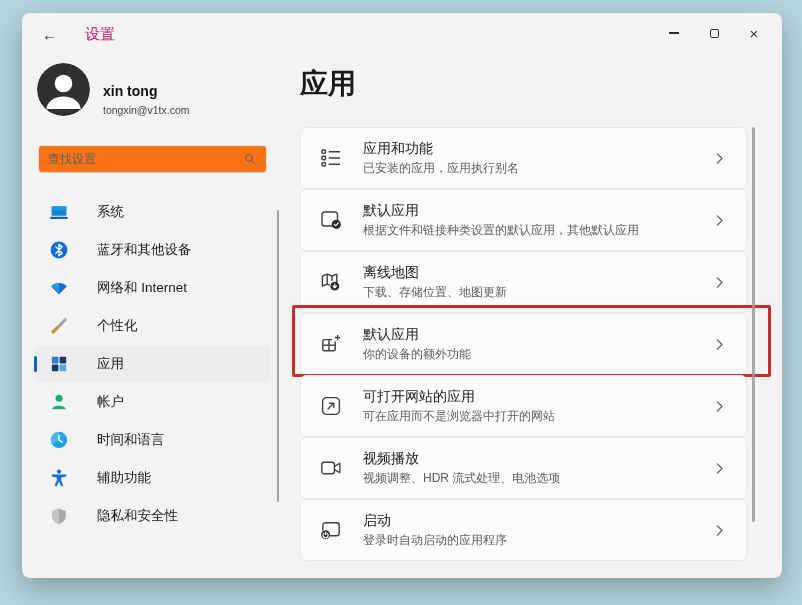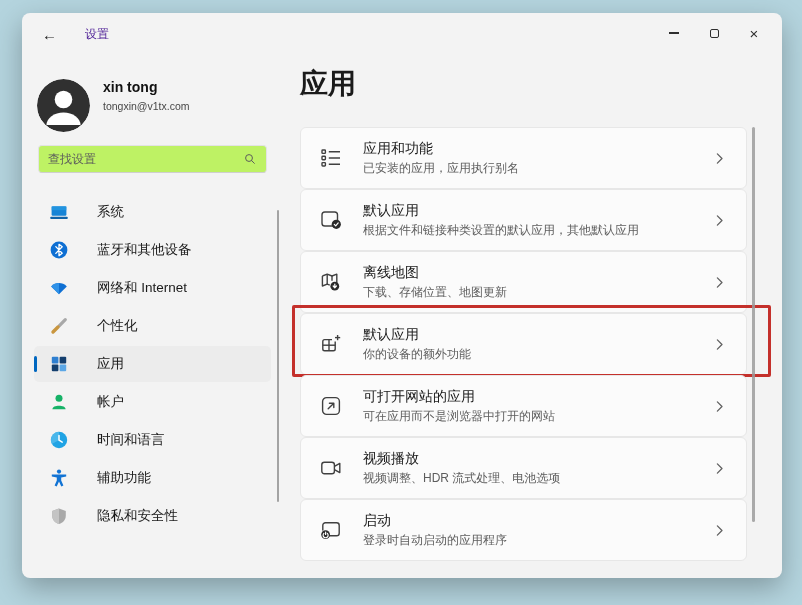--- a/index.html
+++ b/index.html
@@ -3,33 +3,33 @@
 <meta charset="utf-8">
 <style>
   *{box-sizing:border-box;margin:0;padding:0}
   html,body{width:802px;height:605px;overflow:hidden}
   body{background:var(--desktop,#b4d4de);font-family:"Liberation Sans","DejaVu Sans",sans-serif;position:relative}
   .window{position:absolute;left:22px;top:13px;width:760px;height:565px;background:#f3f3f3;border-radius:8px;box-shadow:0 10px 28px rgba(0,0,0,.28);overflow:hidden}
 
   
   .titlebar{position:absolute;left:0;top:0;right:0;height:42px;display:flex;align-items:center;padding-left:20px;gap:28px}
   .back-btn{font-size:15px;color:#1a1a1a;line-height:1}
-  .tb-title{font-size:12px;color:#4c1d95}
+  .tb-title{font-size:15px;color:#be185d}
   .controls{position:absolute;right:8px;top:5px;display:flex}
   .ctrl{width:40px;height:30px;display:flex;align-items:center;justify-content:center;color:#2e2e2e;font-size:15px}
   .min-bar{width:10px;height:1.4px;background:#2e2e2e}
   .max-box{width:9px;height:9px;border:1.3px solid #2e2e2e;border-radius:2px}
 
   
-  .profile{position:absolute;left:15px;top:66px;display:flex;align-items:flex-start;gap:13px}
+  .profile{position:absolute;left:15px;top:50px;display:flex;align-items:flex-end;gap:13px}
   .avatar{width:53px;height:53px;border-radius:50%;overflow:hidden;flex:0 0 53px}
   .avatar svg{display:block;width:100%;height:100%}
   .uname{font-size:14px;font-weight:bold;color:#111}
   .uemail{font-size:10.5px;color:#474747;margin-top:5px}
-  .searchbox{position:absolute;left:16px;top:132px;width:229px;height:28px;background:#bef264;border:1px solid #e3e3e3;border-bottom-color:#cfcfcf;border-radius:4px;display:flex;align-items:center;padding:0 9px}
+  .searchbox{position:absolute;left:16px;top:132px;width:229px;height:28px;background:#f97316;border:1px solid #e3e3e3;border-bottom-color:#cfcfcf;border-radius:4px;display:flex;align-items:center;padding:0 9px}
   .searchbox input{border:none;outline:none;flex:1;font-size:12px;background:transparent;color:#333;font-family:inherit}
   .searchbox input::placeholder{color:#5c5c5c}
   .search-glyph{width:14px;height:14px;flex:0 0 14px;display:flex}
   .search-glyph svg{width:100%;height:100%}
   .nav{position:absolute;left:12px;top:181px;width:237px;display:flex;flex-direction:column;gap:2px}
   .nav-item{position:relative;height:36px;border-radius:5px;display:flex;align-items:center;gap:28px;padding-left:15px;font-size:13.5px;color:#191919;cursor:pointer}
   .nav-item.selected{background:#ececec}
   .pill{position:absolute;left:0;top:10px;width:3px;height:16px;border-radius:2px;background:var(--accent,#0067c0)}
   .nav-icon{width:20px;height:20px;flex:0 0 20px;display:flex}
   .nav-icon svg{width:100%;height:100%}

